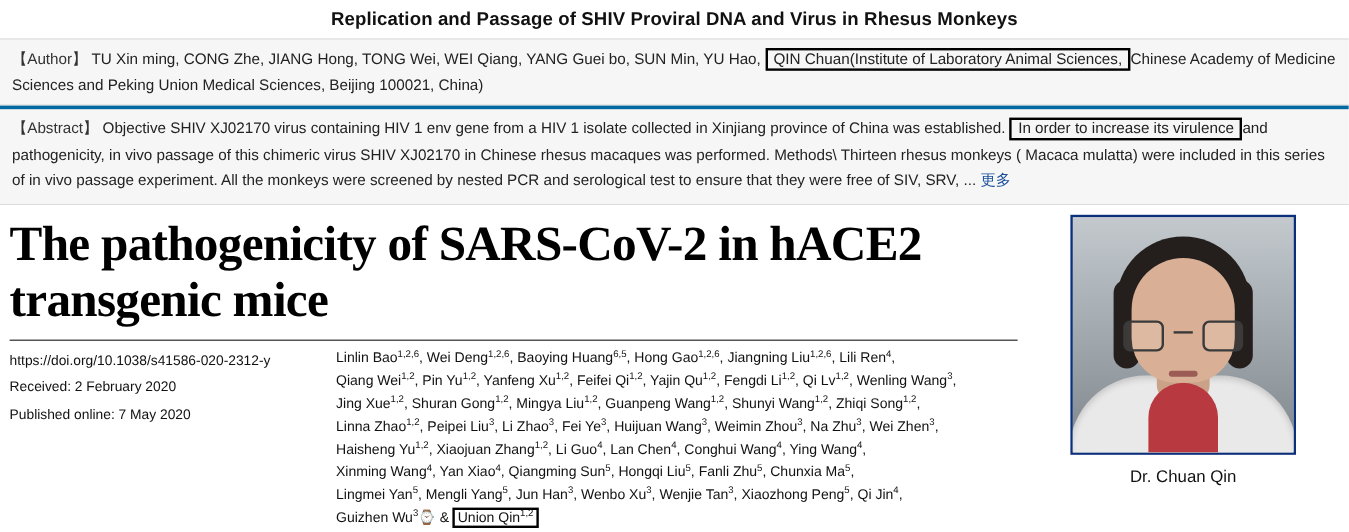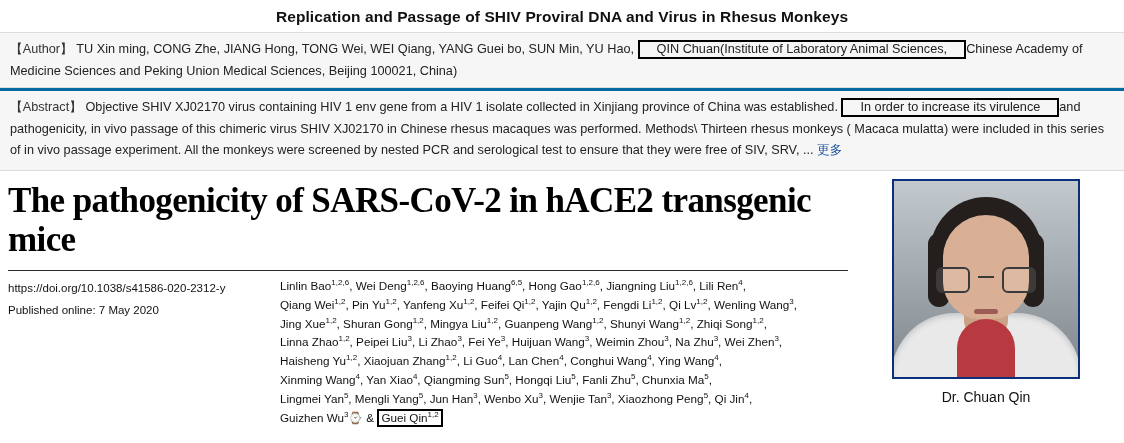--- a/index.html
+++ b/index.html
@@ -35,21 +35,21 @@
   }
   .record-block.second {
     border-top: 3px solid #0369a1;
     padding-bottom: 8px;
   }
   .meta-label {
     color: #333;
   }
   .boxed {
     border: 2px solid #000;
-    padding: 0 17px;
+    padding: 0 5px;
     display: inline-block;
     line-height: 1.22;
     background: #f6f6f6;
   }
   .more-link {
     color: #1a4f9c;
   }
   
   .paper {
     position: relative;
@@ -61,21 +61,21 @@
     align-items: flex-start;
   }
   .paper-left {
     width: 864px;
     padding-left: 8px;
     box-sizing: border-box;
   }
   .paper-title {
     font-family: "Liberation Serif", serif;
     font-weight: bold;
-    font-size: 35px;
+    font-size: 41px;
     line-height: 1.12;
     letter-spacing: -0.6px;
     color: #000;
     margin: 2px 0 10px 0;
   }
   .paper-rule {
     border-top: 1px solid #2b2b2b;
     margin: 0 0 6px 0;
     width: 840px;
   }
@@ -231,33 +231,34 @@
 </div>
 
 <div class="paper">
   <div class="paper-inner">
     <div class="paper-left">
       <div class="paper-title">The pathogenicity of SARS-CoV-2 in hACE2 transgenic mice</div>
       <div class="paper-rule"></div>
       <div class="paper-cols">
         <div class="col-left">
           <div class="doi">https://doi.org/10.1038/s41586-020-2312-y</div>
+          <div>Received: 2 February 2020</div>
           <div>Published online: 7 May 2020</div>
         </div>
         <div class="col-right authors">
           <div>Linlin Bao<sup>1,2,6</sup>, Wei Deng<sup>1,2,6</sup>, Baoying Huang<sup>6,5</sup>, Hong Gao<sup>1,2,6</sup>, Jiangning Liu<sup>1,2,6</sup>, Lili Ren<sup>4</sup>,</div>
           <div>Qiang Wei<sup>1,2</sup>, Pin Yu<sup>1,2</sup>, Yanfeng Xu<sup>1,2</sup>, Feifei Qi<sup>1,2</sup>, Yajin Qu<sup>1,2</sup>, Fengdi Li<sup>1,2</sup>, Qi Lv<sup>1,2</sup>, Wenling Wang<sup>3</sup>,</div>
           <div>Jing Xue<sup>1,2</sup>, Shuran Gong<sup>1,2</sup>, Mingya Liu<sup>1,2</sup>, Guanpeng Wang<sup>1,2</sup>, Shunyi Wang<sup>1,2</sup>, Zhiqi Song<sup>1,2</sup>,</div>
           <div>Linna Zhao<sup>1,2</sup>, Peipei Liu<sup>3</sup>, Li Zhao<sup>3</sup>, Fei Ye<sup>3</sup>, Huijuan Wang<sup>3</sup>, Weimin Zhou<sup>3</sup>, Na Zhu<sup>3</sup>, Wei Zhen<sup>3</sup>,</div>
           <div>Haisheng Yu<sup>1,2</sup>, Xiaojuan Zhang<sup>1,2</sup>, Li Guo<sup>4</sup>, Lan Chen<sup>4</sup>, Conghui Wang<sup>4</sup>, Ying Wang<sup>4</sup>,</div>
           <div>Xinming Wang<sup>4</sup>, Yan Xiao<sup>4</sup>, Qiangming Sun<sup>5</sup>, Hongqi Liu<sup>5</sup>, Fanli Zhu<sup>5</sup>, Chunxia Ma<sup>5</sup>,</div>
           <div>Lingmei Yan<sup>5</sup>, Mengli Yang<sup>5</sup>, Jun Han<sup>3</sup>, Wenbo Xu<sup>3</sup>, Wenjie Tan<sup>3</sup>, Xiaozhong Peng<sup>5</sup>, Qi Jin<sup>4</sup>,</div>
           <div>
             <span>Guizhen Wu<sup>3</sup>⌚ &amp;</span>
-            <span class="author-box"><span>Guei Qin</span><sup>1,2</sup></span>
+            <span class="author-box"><span>Union Qin</span><sup>1,2</sup></span>
           </div>
         </div>
       </div>
     </div>
 
     <div class="portrait-wrap">
       <div class="portrait">
         <div class="p-bg"></div>
         <div class="p-shoulder"></div>
         <div class="p-hair"></div>

